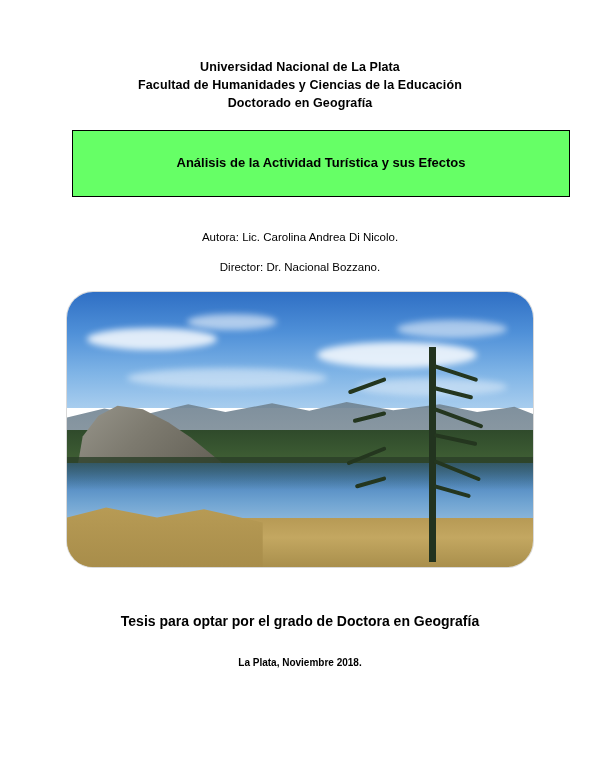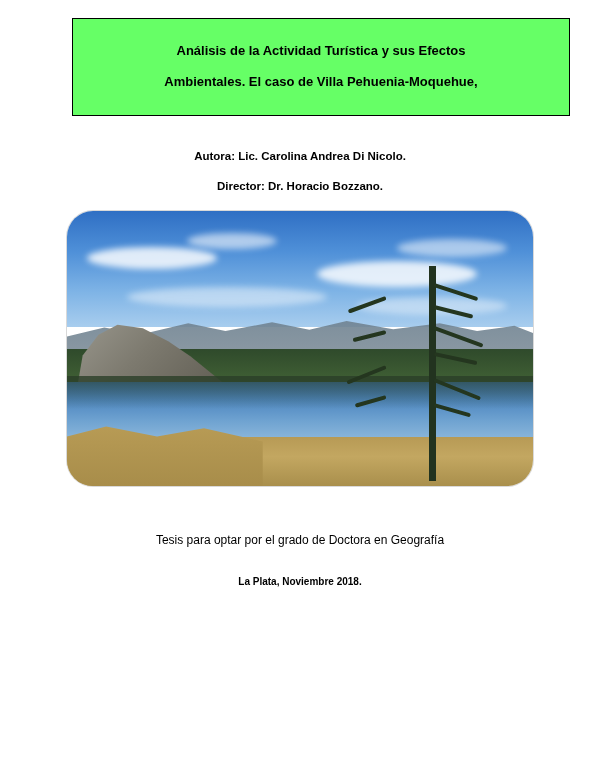--- a/index.html
+++ b/index.html
@@ -50,21 +50,21 @@
     line-height: 31px;
     color: #000;
   }
 
   
   .authors {
     text-align: center;
     margin-top: 25px;
   }
   .authors .aline {
-    font-weight: bold;
+    font-weight: normal;
     font-size: 11.5px;
     line-height: 30px;
     color: #000;
   }
 
   
   .photo-wrap {
     margin: 10px auto 0 auto;
     width: 466px;
     height: 275px;
@@ -181,45 +181,49 @@
     background: #2b3f28;
     opacity: .8;
   }
 
   
   .footer {
     text-align: center;
     margin-top: 44px;
   }
   .footer .fline1 {
-    font-weight: normal;
-    font-size: 12px;
+    font-weight: bold;
+    font-size: 14px;
     line-height: 20px;
   }
   .footer .fline2 {
     font-weight: bold;
     font-size: 10px;
     line-height: 20px;
     margin-top: 22px;
   }
 </style>
 </head>
 <body>
 
 <div class="page">
 
+  <div class="header">
+    <div class="line">Universidad Nacional de La Plata</div>
+    <div class="line">Facultad de Humanidades y Ciencias de la Educación</div>
+    <div class="line">Doctorado en Geografía</div>
+  </div>
 
   <div class="title-box">
     <div class="tline">Análisis de la Actividad Turística y sus Efectos</div>
-    <div class="tline">Ambientales.  El caso de Villa Pehuenia-Moquehue,</div>
   </div>
 
   <div class="authors">
     <div class="aline">Autora: Lic. Carolina Andrea Di Nicolo.</div>
-    <div class="aline">Director: Dr. Horacio Bozzano.</div>
+    <div class="aline">Director: Dr. Nacional Bozzano.</div>
   </div>
 
   <div class="photo-wrap">
     <div class="photo">
       <div class="sky"></div>
       <div class="cloud c1"></div>
       <div class="cloud c2"></div>
       <div class="cloud c3"></div>
       <div class="cloud c4"></div>
       <div class="cloud c5"></div>

